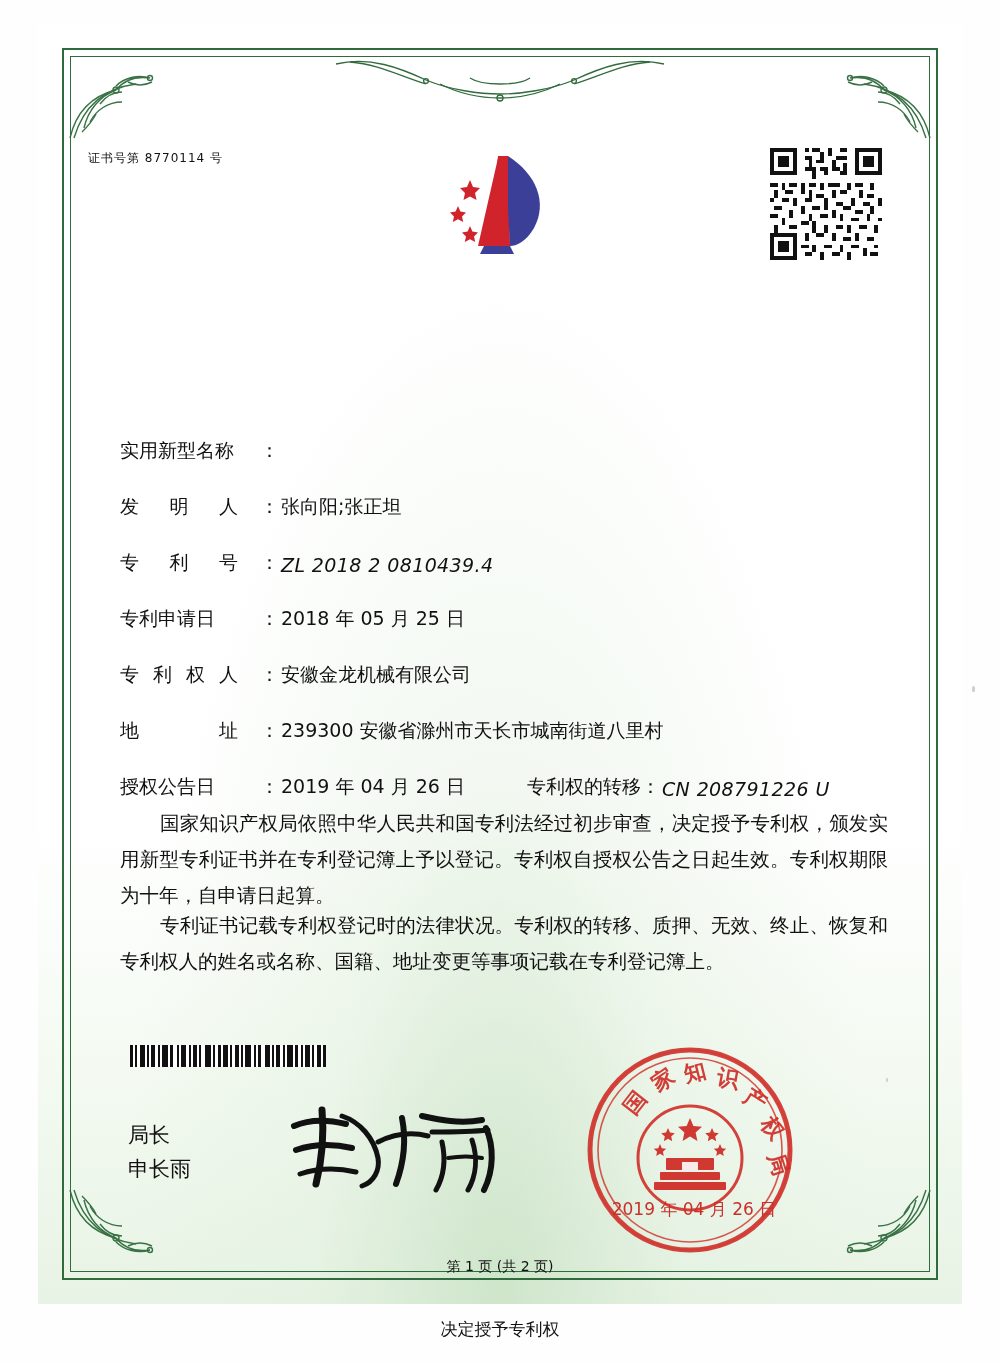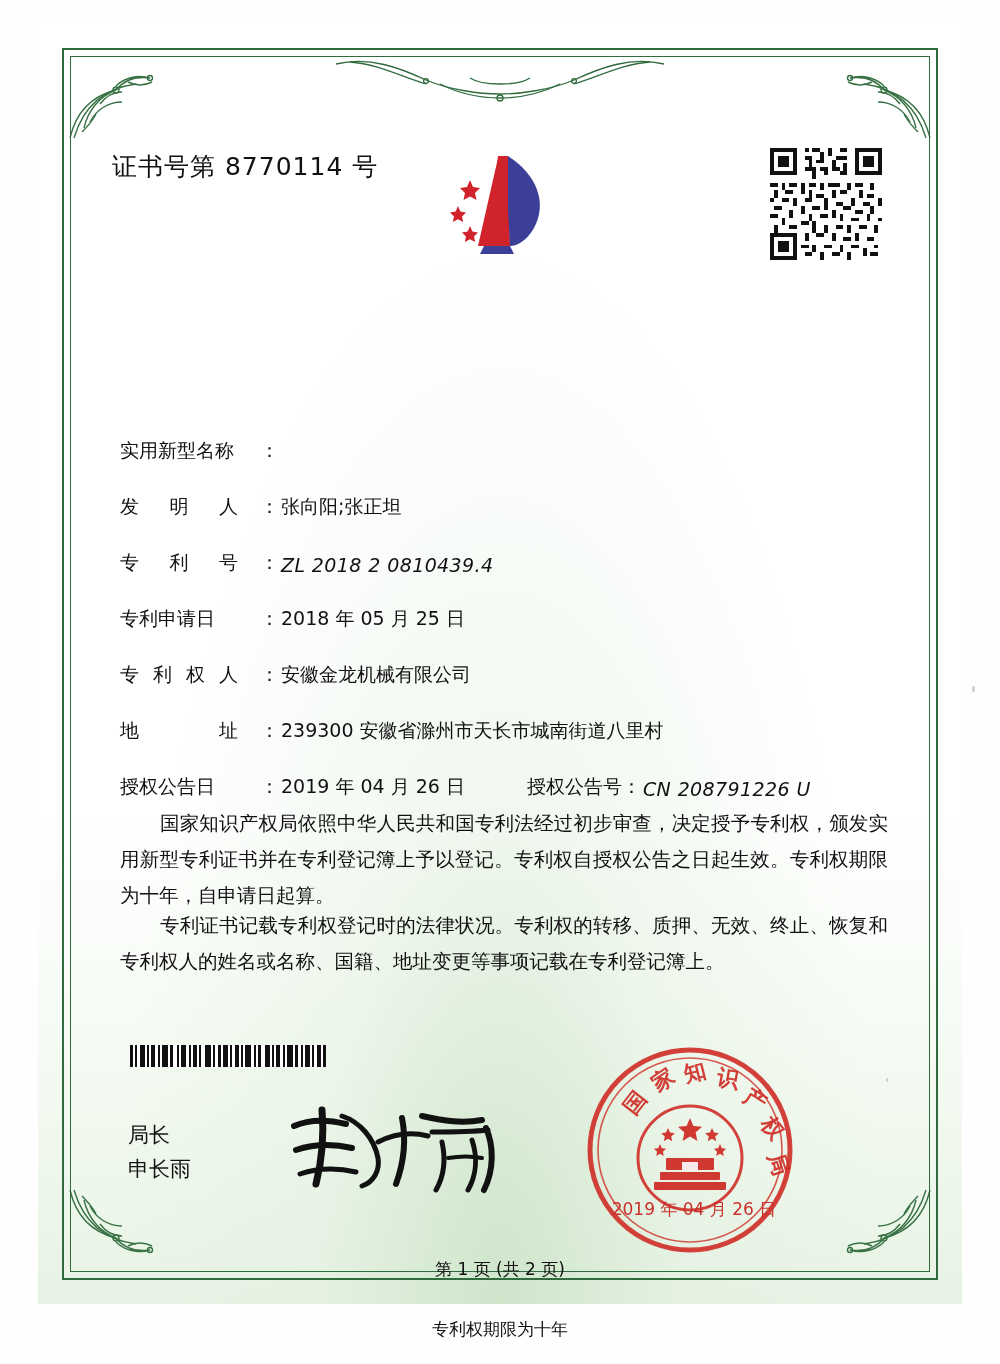--- a/index.html
+++ b/index.html
@@ -63,22 +63,22 @@
     position: absolute;
     left: 330px; top: 54px;
     width: 340px; height: 52px;
     color: #2f6b3c;
   }
   .top-orn svg { width: 100%; height: 100%; display: block; }
 
   
   .cert-no {
     position: absolute;
-    left: 112px; top: 150px;
-    font-size: 25px;
+    left: 88px; top: 150px;
+    font-size: 12px;
     letter-spacing: 1px;
     font-family: "DejaVu Sans", "Liberation Sans", sans-serif;
     color: #111;
   }
   .logo {
     position: absolute;
     left: 424px; top: 150px;
     width: 150px; height: 125px;
   }
   .logo svg { width: 100%; height: 100%; display: block; }
@@ -198,21 +198,21 @@
     color: #c8312b;
     font-family: "DejaVu Sans", "Liberation Sans", sans-serif;
   }
 
   
   .page-no {
     position: absolute;
     left: 0; top: 1258px;
     width: 1000px;
     text-align: center;
-    font-size: 17px;
+    font-size: 14px;
     font-family: "DejaVu Sans", "Liberation Sans", sans-serif;
     color: #111;
   }
   .footnote {
     position: absolute;
     left: 0; top: 1318px;
     width: 1000px;
     text-align: center;
     font-size: 17px;
     font-family: "DejaVu Sans", "Liberation Sans", sans-serif;
@@ -474,21 +474,21 @@
         <span>址</span>
       </span>
       <span class="field-colon">：</span>
       <span class="field-value">239300 安徽省滁州市天长市城南街道八里村</span>
     </div>
 
     <div class="field-row row-two">
       <span class="field-label">授权公告日</span>
       <span class="field-colon">：</span>
       <span class="field-value">2019 年 04 月 26 日</span>
-      <span class="second-label">授权公告号</span>
+      <span class="second-label">专利权的转移</span>
       <span class="field-colon">：</span>
       <span class="field-value mono">CN 208791226 U</span>
     </div>
 
   </div>
 
   <div class="para p1">国家知识产权局依照中华人民共和国专利法经过初步审查，决定授予专利权，颁发实用新型专利证书并在专利登记簿上予以登记。专利权自授权公告之日起生效。专利权期限为十年，自申请日起算。</div>
   <div class="para p2">专利证书记载专利权登记时的法律状况。专利权的转移、质押、无效、终止、恢复和专利权人的姓名或名称、国籍、地址变更等事项记载在专利登记簿上。</div>
 
   <div class="barcode">
@@ -610,18 +610,18 @@
         <rect x="84" y="116" width="48" height="12" rx="1"></rect>
         <rect x="100" y="120" width="16" height="8" fill="#fff" opacity="0.9"></rect>
         <rect x="88" y="150" width="68" height="0"></rect>
       </g>
       <circle cx="108" cy="108" r="100" fill="none" stroke="#cf2f28" stroke-width="1" opacity="0.35"></circle>
     </svg>
   </div>
   <div class="seal-date">2019 年 04 月 26 日</div>
 
   <div class="page-no">第 1 页 (共 2 页)</div>
-  <div class="footnote">专利权期限为十年</div>
+  <div class="footnote">决定授予专利权</div>
 
   <div class="speck" style="left:972px; top:686px;"></div>
   <div class="speck" style="left:886px; top:1078px; width:2px; height:4px;"></div>
 
 </div>
 
 </body></html>

